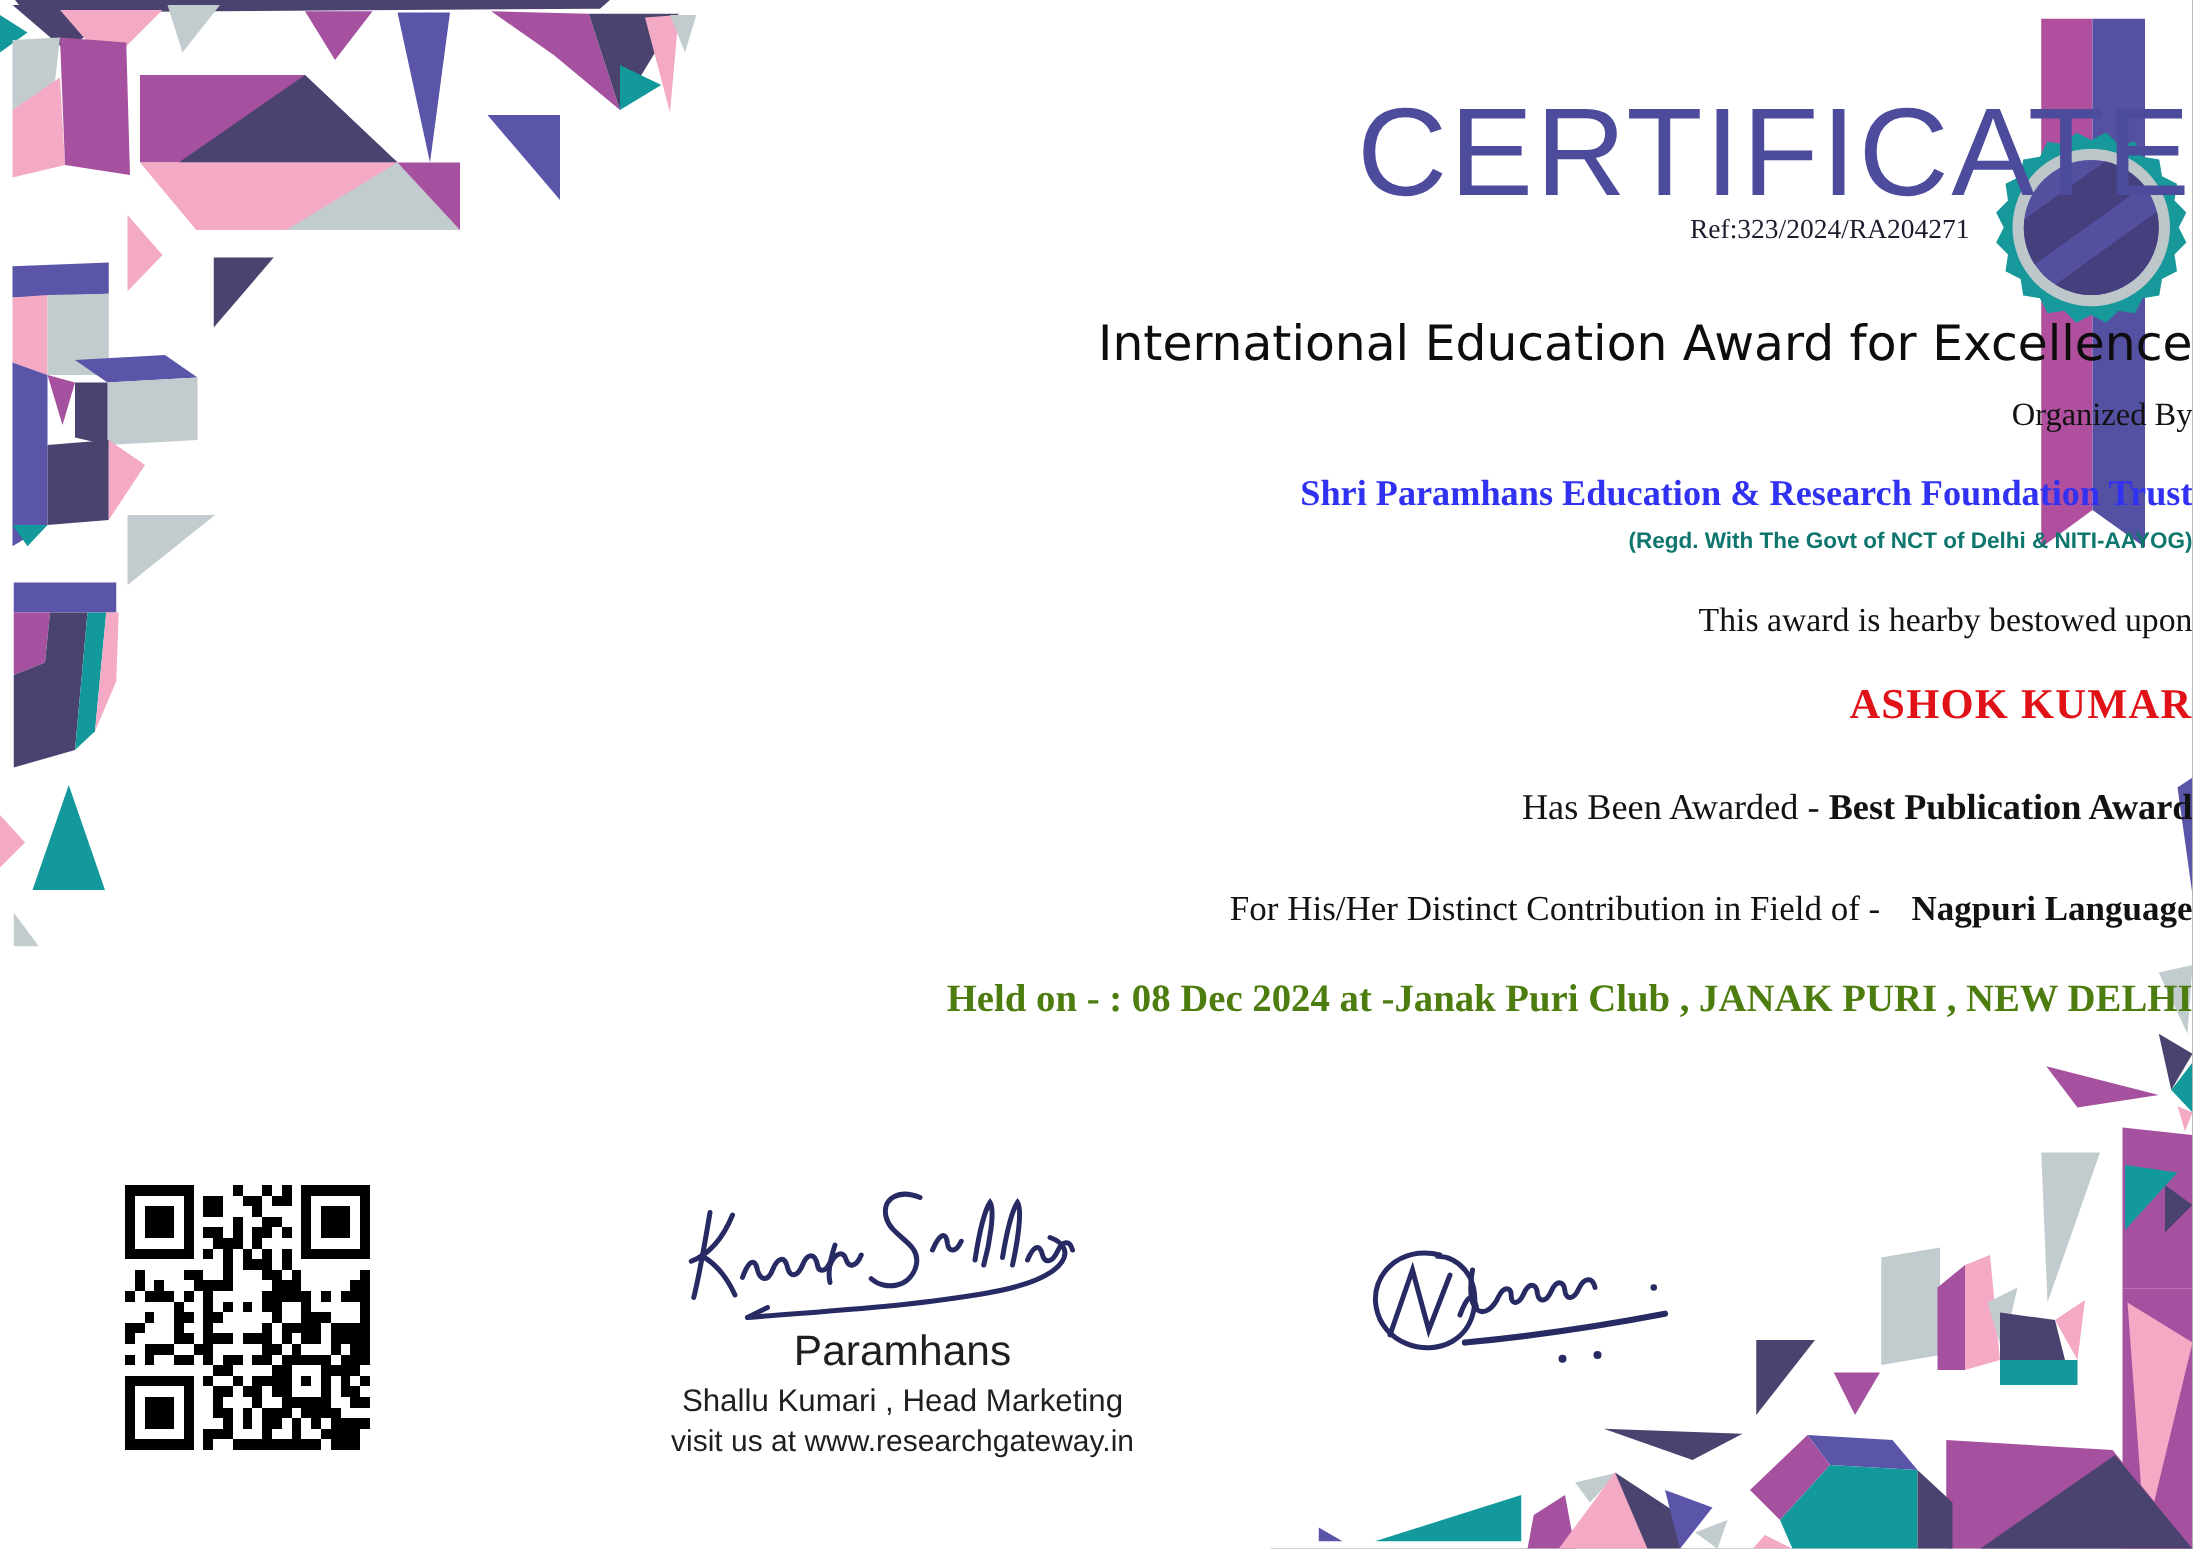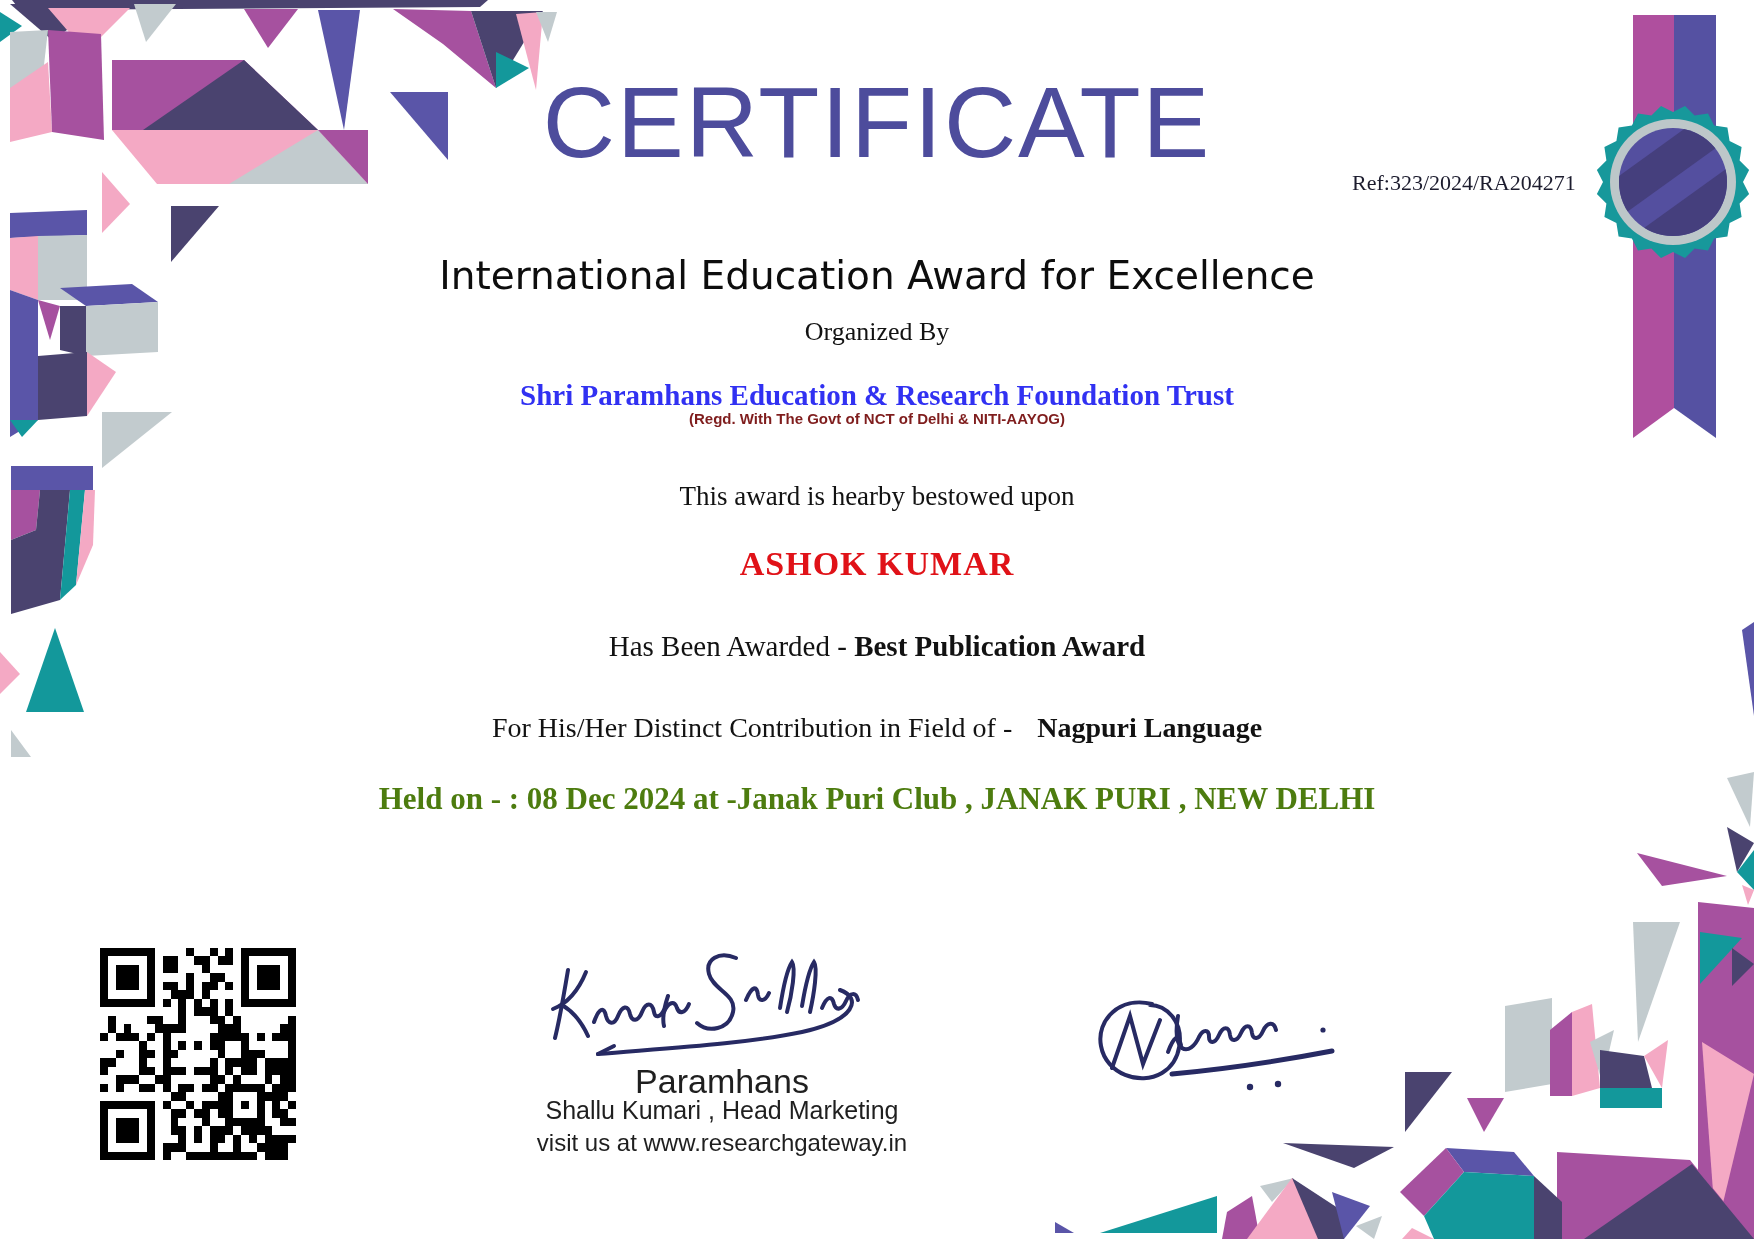--- a/index.html
+++ b/index.html
@@ -1,43 +1,43 @@
 <!DOCTYPE html>
 <html><head>
 <meta charset="utf-8">
 <style>
   html,body{margin:0;padding:0;background:#888;}
   #page{
     position:relative;width:1754px;height:1239px;background:#ffffff;
     overflow:hidden;font-family:"Liberation Serif",serif;
   }
   .abs{position:absolute;}
-  .cline{position:absolute;left:0;width:1754px;text-align:center;line-height:1;white-space:nowrap;}
+  .cline{position:absolute;left:0;width:1754px;text-align:right;line-height:1;white-space:nowrap;}
   #title{top:72px;font-family:"Liberation Sans",sans-serif;font-size:100px;font-weight:400;
          letter-spacing:2px;color:#4d4c9c;}
   #ref-number{position:absolute;left:1352px;top:170px;font-size:22px;color:#1c1c2e;
          font-family:"Liberation Serif",serif;white-space:nowrap;}
   #award-title{top:256px;font-family:"DejaVu Sans","Liberation Sans",sans-serif;font-size:39px;
          font-weight:500;color:#0d0d0d;}
   #organized-by{top:319px;font-size:26px;color:#121212;}
   #organization-name{top:381px;font-size:29px;font-weight:700;color:#3131f2;}
-  #organization-regd{top:411px;font-family:"Liberation Sans",sans-serif;font-size:15px;
-         font-weight:700;color:#7f1d1d;}
+  #organization-regd{top:423px;font-family:"Liberation Sans",sans-serif;font-size:18px;
+         font-weight:700;color:#0f766e;}
   #bestowed-line{top:483px;font-size:27px;color:#121212;}
   #recipient-name{top:547px;font-size:34px;font-weight:700;color:#e01218;letter-spacing:1px;}
   #awarded-line{top:632px;font-size:29px;color:#121212;}
   #awarded-line .bold{font-weight:700;}
   #field-line{top:714px;font-size:28px;color:#121212;}
   #field-line .bold{font-weight:700;margin-left:18px;}
   #event-line{top:783px;font-size:31px;font-weight:700;color:#4d7c0f;}
   
   .sig-block{position:absolute;text-align:center;font-family:"Liberation Sans",sans-serif;color:#1f1f1f;}
   #convenor-block{left:512px;top:1064px;width:420px;}
   #convenor-role{font-size:34px;line-height:1;}
-  #convenor-name{font-size:25px;line-height:1;}
+  #convenor-name{font-size:25px;line-height:1;margin-top:11px;}
   #convenor-site{font-size:24px;line-height:1;margin-top:8px;}
   #secretary-block{left:1030px;top:1108px;width:400px;}
   #secretary-role{font-size:29px;line-height:1;}
   svg{display:block;}
   .sig-svg{position:absolute;}
   
   .mag{fill:#a6519f}.pnk{fill:#f4a9c4}.nvy{fill:#4a436f}
   .ind{fill:#5a55a8}.tea{fill:#13989b}.gry{fill:#c2cbce}
 </style>
 </head>

